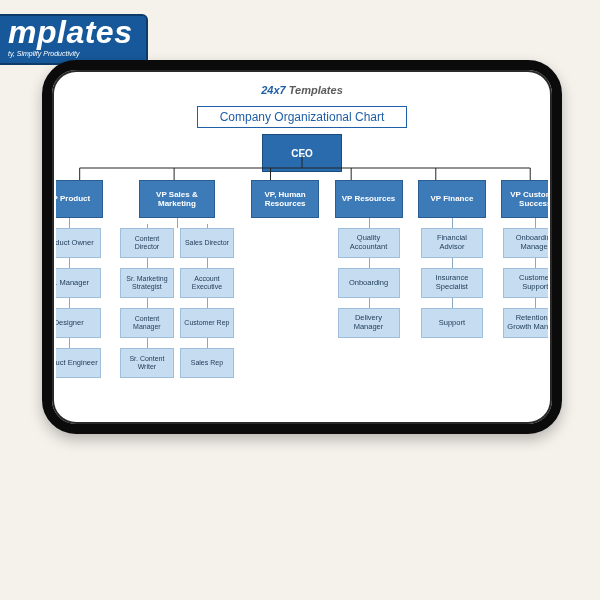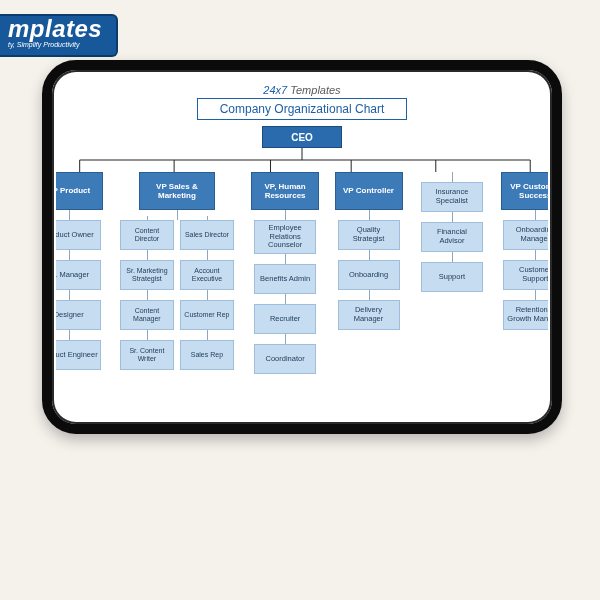--- a/index.html
+++ b/index.html
@@ -10,21 +10,21 @@
     position: absolute;
     left: 0; top: 14px;
     background: #16589a;
     color: #fff;
     padding: 0px 14px 6px 8px;
     border: 2px solid #0d3c6b;
     border-left: none;
     border-radius: 0 6px 6px 0;
     line-height: 1.05;
   }
-  .logo-badge .brand { font-size: 24px; font-weight: 800; font-style: italic; letter-spacing: 0.5px; }
+  .logo-badge .brand { font-size: 32px; font-weight: 800; font-style: italic; letter-spacing: 0.5px; }
   .logo-badge .tag   { font-size: 7px; font-style: italic; }
 
   
   .device {
     position: absolute;
     left: 42px; top: 60px;
     width: 520px; height: 374px;
     background: #fff;
     border: 10px solid #0b0b0b;
     border-radius: 34px;
@@ -35,41 +35,41 @@
     position: absolute;
     inset: 4px;
     background: #fff;
     border-radius: 22px;
     overflow: hidden;
     padding: 10px 4px 6px 4px;
   }
 
   
   .hdr { text-align: center; }
-  .hdr .brandline { font-size: 11px; font-weight: 400; font-style: italic; }
+  .hdr .brandline { font-size: 11px; font-weight: 700; font-style: italic; }
   .hdr .brandline .p1 { color: #1f5fa6; }
   .hdr .brandline .p2 { color: #5a5a5a; }
   .hdr .title {
     display: inline-block;
     border: 1px solid #1f5fa6;
     padding: 3px 22px;
     font-size: 12px;
     color: #1f5fa6;
     background: #fff;
-    margin-top: 2px;
+    margin-top: 10px;
   }
 
   
   .chart { position: relative; margin-top: 6px; height: 290px; }
 
   .ceo {
     position: absolute;
     left: 50%; transform: translateX(-50%);
     top: 0;
-    width: 80px; height: 22px;
+    width: 80px; height: 38px;
     background: #2a6bae;
     color: #fff;
     font-size: 10px; font-weight: 700;
     display: flex; align-items: center; justify-content: center;
     border: 1px solid #1a4b7f;
   }
 
   
   svg.conn { position: absolute; left: 0; top: 0; width: 100%; height: 100%; pointer-events: none; }
 
@@ -198,41 +198,36 @@
               <div class="node">Sales Director</div>
               <div class="node">Account Executive</div>
               <div class="node">Customer Rep</div>
               <div class="node">Sales Rep</div>
             </div>
           </div>
         </div>
 
         <div class="col">
           <div class="vp">VP, Human Resources</div>
-          <div class="subs">
-            <div class="node">Employee Relations Counselor</div>
-            <div class="node">Benefits Admin</div>
-            <div class="node">Recruiter</div>
-            <div class="node">Coordinator</div>
-          </div>
         </div>
 
         <div class="col">
-          <div class="vp">VP Controller</div>
-          <div class="subs">
-            <div class="node">Quality Strategist</div>
+          <div class="vp">VP Resources</div>
+          <div class="subs">
+            <div class="node">Quality Accountant</div>
             <div class="node">Onboarding</div>
             <div class="node">Delivery Manager</div>
           </div>
         </div>
 
         <div class="col">
-          <div class="subs">
+          <div class="vp">VP Finance</div>
+          <div class="subs">
+            <div class="node">Financial Advisor</div>
             <div class="node">Insurance Specialist</div>
-            <div class="node">Financial Advisor</div>
             <div class="node">Support</div>
           </div>
         </div>
 
         <div class="col edge-right">
           <div class="vp">VP Customer Success</div>
           <div class="subs">
             <div class="node">Onboarding Manager</div>
             <div class="node">Customer Support</div>
             <div class="node">Retention &amp; Growth Manager</div>

